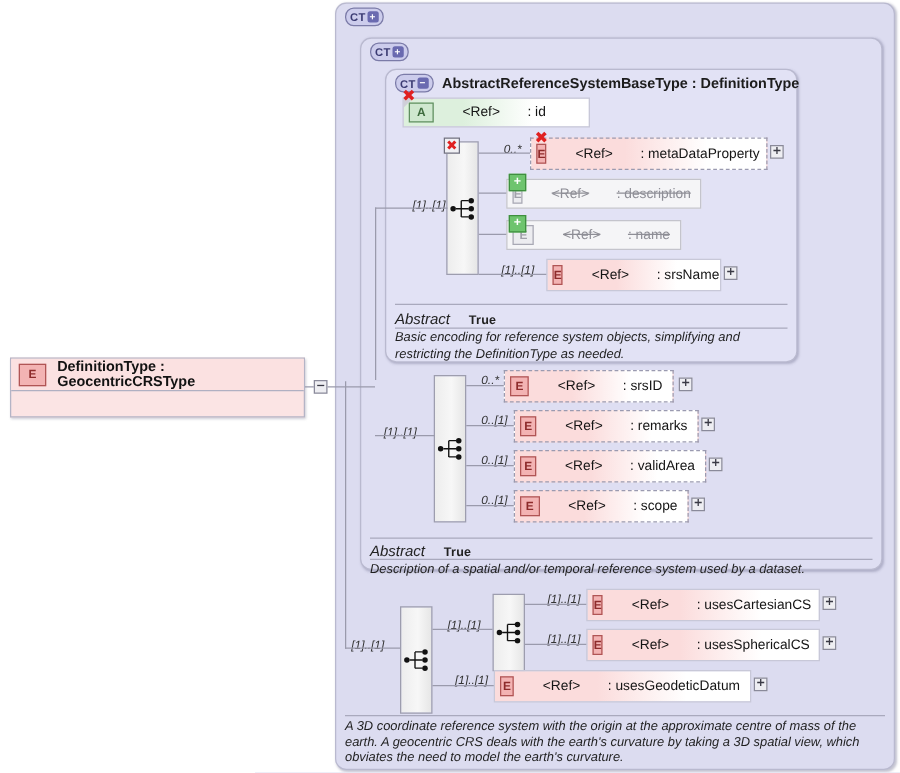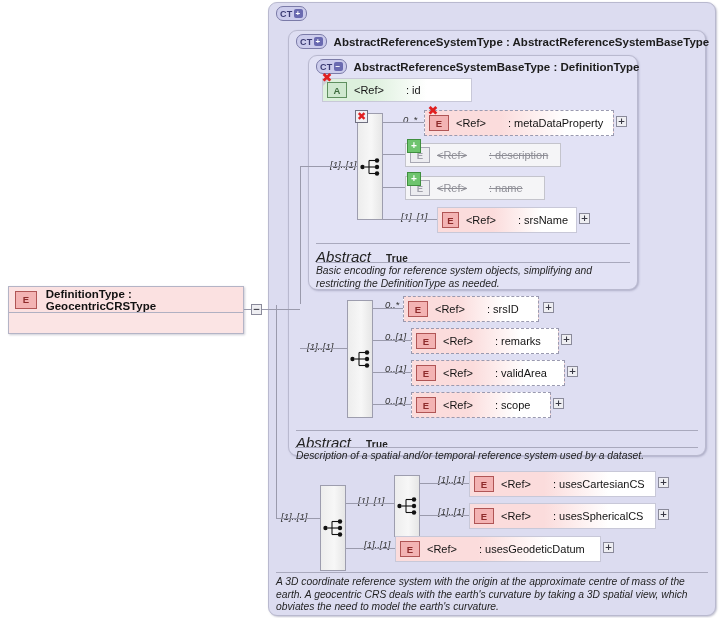--- a/index.html
+++ b/index.html
@@ -56,21 +56,21 @@
     white-space:nowrap;
   }
   .node .ico{
     width:20px;height:16px;
     display:inline-flex;align-items:center;justify-content:center;
     font-size:9.5px;font-weight:bold;
     margin-right:7px;
     box-sizing:border-box;
   }
   .node .nm{font-size:11px;color:#141414;}
-  .node .ref{font-size:11px;color:#141414;margin-right:22px;}
+  .node .ref{font-size:11px;color:#141414;margin-right:22px;margin-left:16px;}
 
   
   .node.el{
     background:linear-gradient(to right,#fbdcdc 0%,#fbdcdc 40%,#fff 75%,#fff 100%);
     border:1px solid #c8c8d8;
   }
   .node.el .ico{background:#f3b3b3;border:1px solid #b05555;color:#8d2b2b;}
   .node.el.optional{border:1px dashed #9a9ab0;}
 
   
@@ -135,21 +135,21 @@
   .seq-ico{position:absolute;}
 
   
   .ln{position:absolute;background:#9a9aac;}
   .lnh{height:1px;}
   .lnv{width:1px;}
 
   
   .sep{position:absolute;height:1px;background:#a9a9bd;}
   .absrow{position:absolute;white-space:nowrap;}
-  .absrow .lbl{font-style:italic;font-size:15px;color:#222;}
+  .absrow .lbl{font-style:italic;font-size:12px;color:#222;}
   .absrow .val{font-size:10px;font-weight:bold;color:#222;margin-left:12px;letter-spacing:.2px;}
   .doc{
     position:absolute;
     font-style:italic;font-size:10.3px;line-height:12.5px;color:#1f1f1f;
   }
 
   
   .rootbox{
     border:1px solid #b4b4c6;
     background:#fbe4e4;
@@ -182,21 +182,20 @@
   </span>
 </div>
 
 <div class="abs ctbox lvl2" style="left:288px;top:30px;width:418px;height:426px;">
 </div>
 <div class="abs ct-head" style="left:296px;top:34px;">
   <span class="ct-badge">
     <span>CT</span>
       <span class="pm">+</span>
   </span>
-  <span class="ct-title">AbstractReferenceSystemType : AbstractReferenceSystemBaseType</span>
 </div>
 
 <div class="abs ctbox lvl3" style="left:308px;top:55px;width:330px;height:235px;">
 </div>
 <div class="abs ct-head" style="left:316px;top:59px;">
   <span class="ct-badge">
     <span>CT</span>
       <span class="pm">−</span>
   </span>
   <span class="ct-title">AbstractReferenceSystemBaseType : DefinitionType</span>

